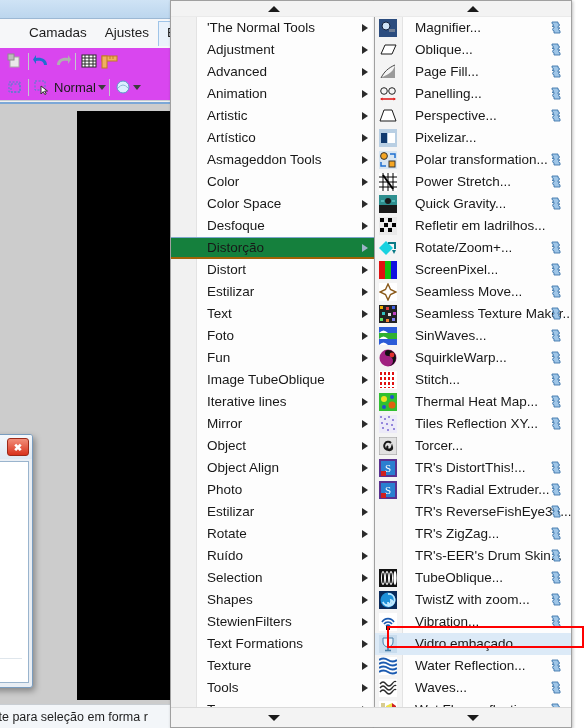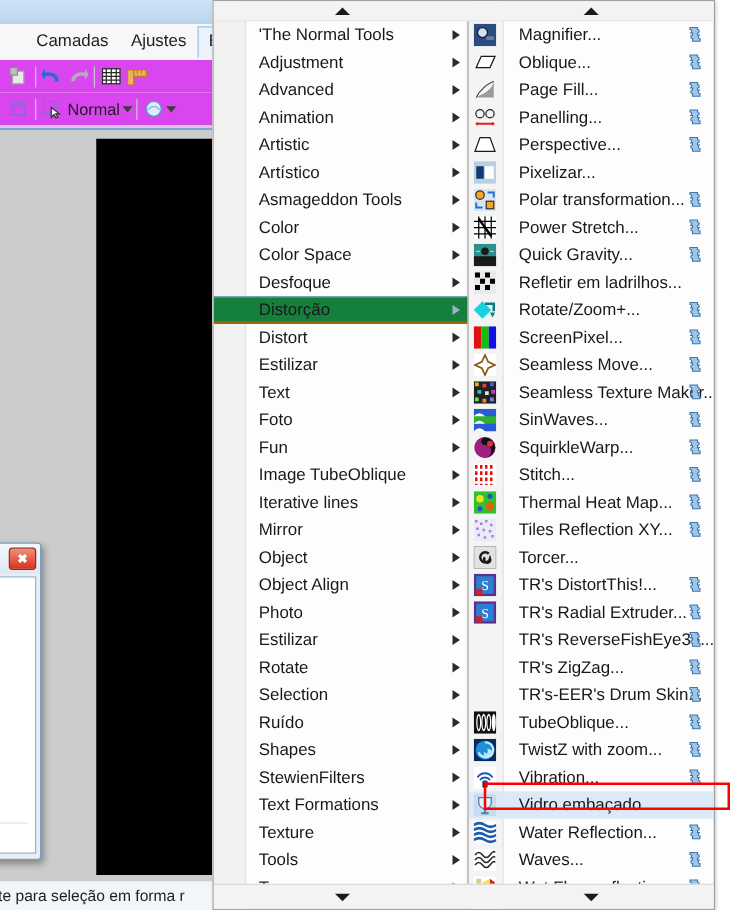--- a/index.html
+++ b/index.html
@@ -398,25 +398,25 @@
         </div>
         <div class="mrow">
           <span class="lbl">Estilizar</span>
           <span class="chev"></span>
         </div>
         <div class="mrow">
           <span class="lbl">Rotate</span>
           <span class="chev"></span>
         </div>
         <div class="mrow">
+          <span class="lbl">Ruído</span>
+          <span class="chev"></span>
+        </div>
+        <div class="mrow">
           <span class="lbl">Selection</span>
-          <span class="chev"></span>
-        </div>
-        <div class="mrow">
-          <span class="lbl">Ruído</span>
           <span class="chev"></span>
         </div>
         <div class="mrow">
           <span class="lbl">Shapes</span>
           <span class="chev"></span>
         </div>
         <div class="mrow">
           <span class="lbl">StewienFilters</span>
           <span class="chev"></span>
         </div>

